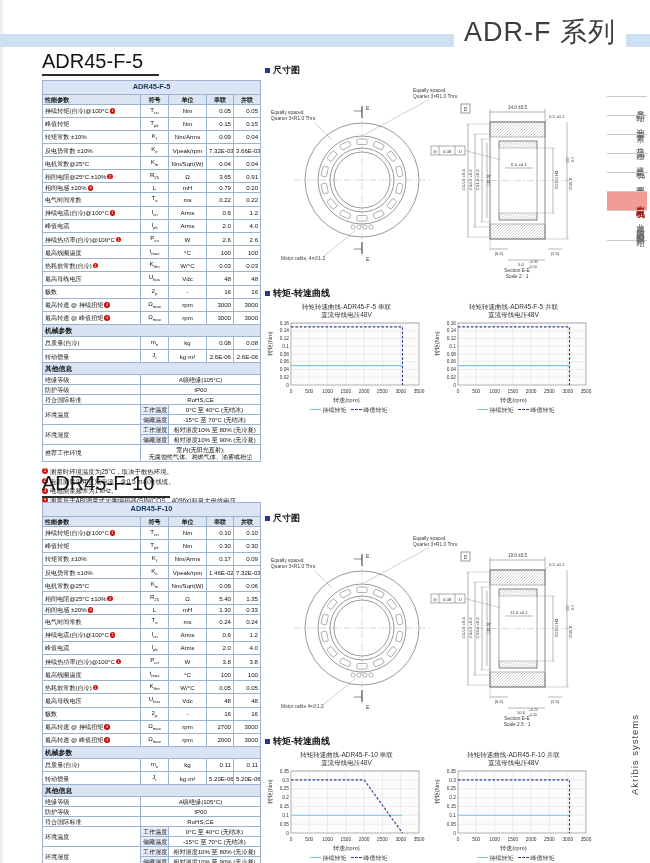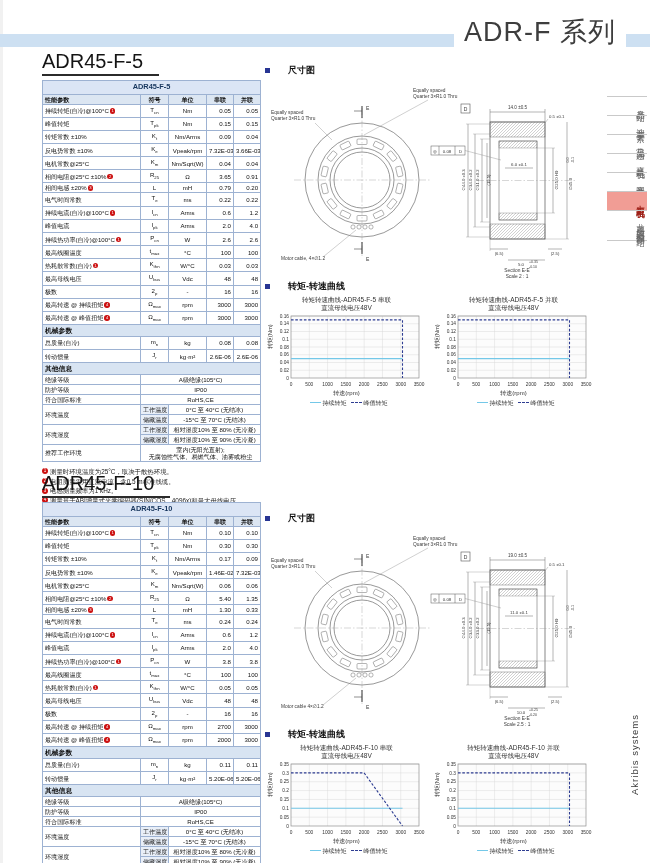--- a/index.html
+++ b/index.html
@@ -18,23 +18,23 @@
   .brand{position:absolute;right:10px;top:714px;writing-mode:vertical-rl;transform:rotate(180deg);
          font-size:9.5px;color:#3a3a3a;letter-spacing:1px;}
   
   .sec{position:absolute;left:42px;width:556px;}
   #sec0{top:50px;} #sec1{top:472px;text-decoration:underline;}
   .model{font-size:20px;font-weight:400;color:#141414;border-bottom:2px solid #2b2b2b;
          display:inline-block;padding:0 16px 1px 0;margin:0;}
   .spec-wrap{position:absolute;left:0;top:30px;width:240px;}
   .right-col{position:absolute;left:223px;top:14px;width:334px;}
   #sec1 .right-col{top:40px;}
-  .sub-head{font-size:9px;font-weight:bold;color:#101010;display:flex;align-items:center;gap:18px;margin:0 0 3px 0;}
+  .sub-head{font-size:9px;font-weight:bold;color:#101010;display:flex;align-items:center;gap:3px;margin:0 0 3px 0;}
   .sq{width:5px;height:5px;background:#283593;display:inline-block;flex:none;}
-  .curve-head{}
+  .curve-head{margin-top:7px;}
   svg.drawing{width:330px;height:200px;display:block;}
   .charts-row{display:flex;gap:4px;margin-top:3px;}
   
   table.spec{border-collapse:collapse;width:218px;table-layout:fixed;border:1px solid #4f6fae;background:#fff;}
   table.spec td{border:0.6px solid #9db2d2;font-size:6.1px;color:#111;padding:1px 2px;
         line-height:1.15;overflow:hidden;white-space:nowrap;}
   tr.t-title td{background:#dbe5f5;color:#17365d;font-weight:bold;font-size:7.4px;text-align:center;padding:2px;}
   tr.t-head td{background:#dce6f2;font-weight:bold;text-align:center;}
   tr.t-head td.l{text-align:left;}
   td.lab,td.lab2{text-align:left;}

